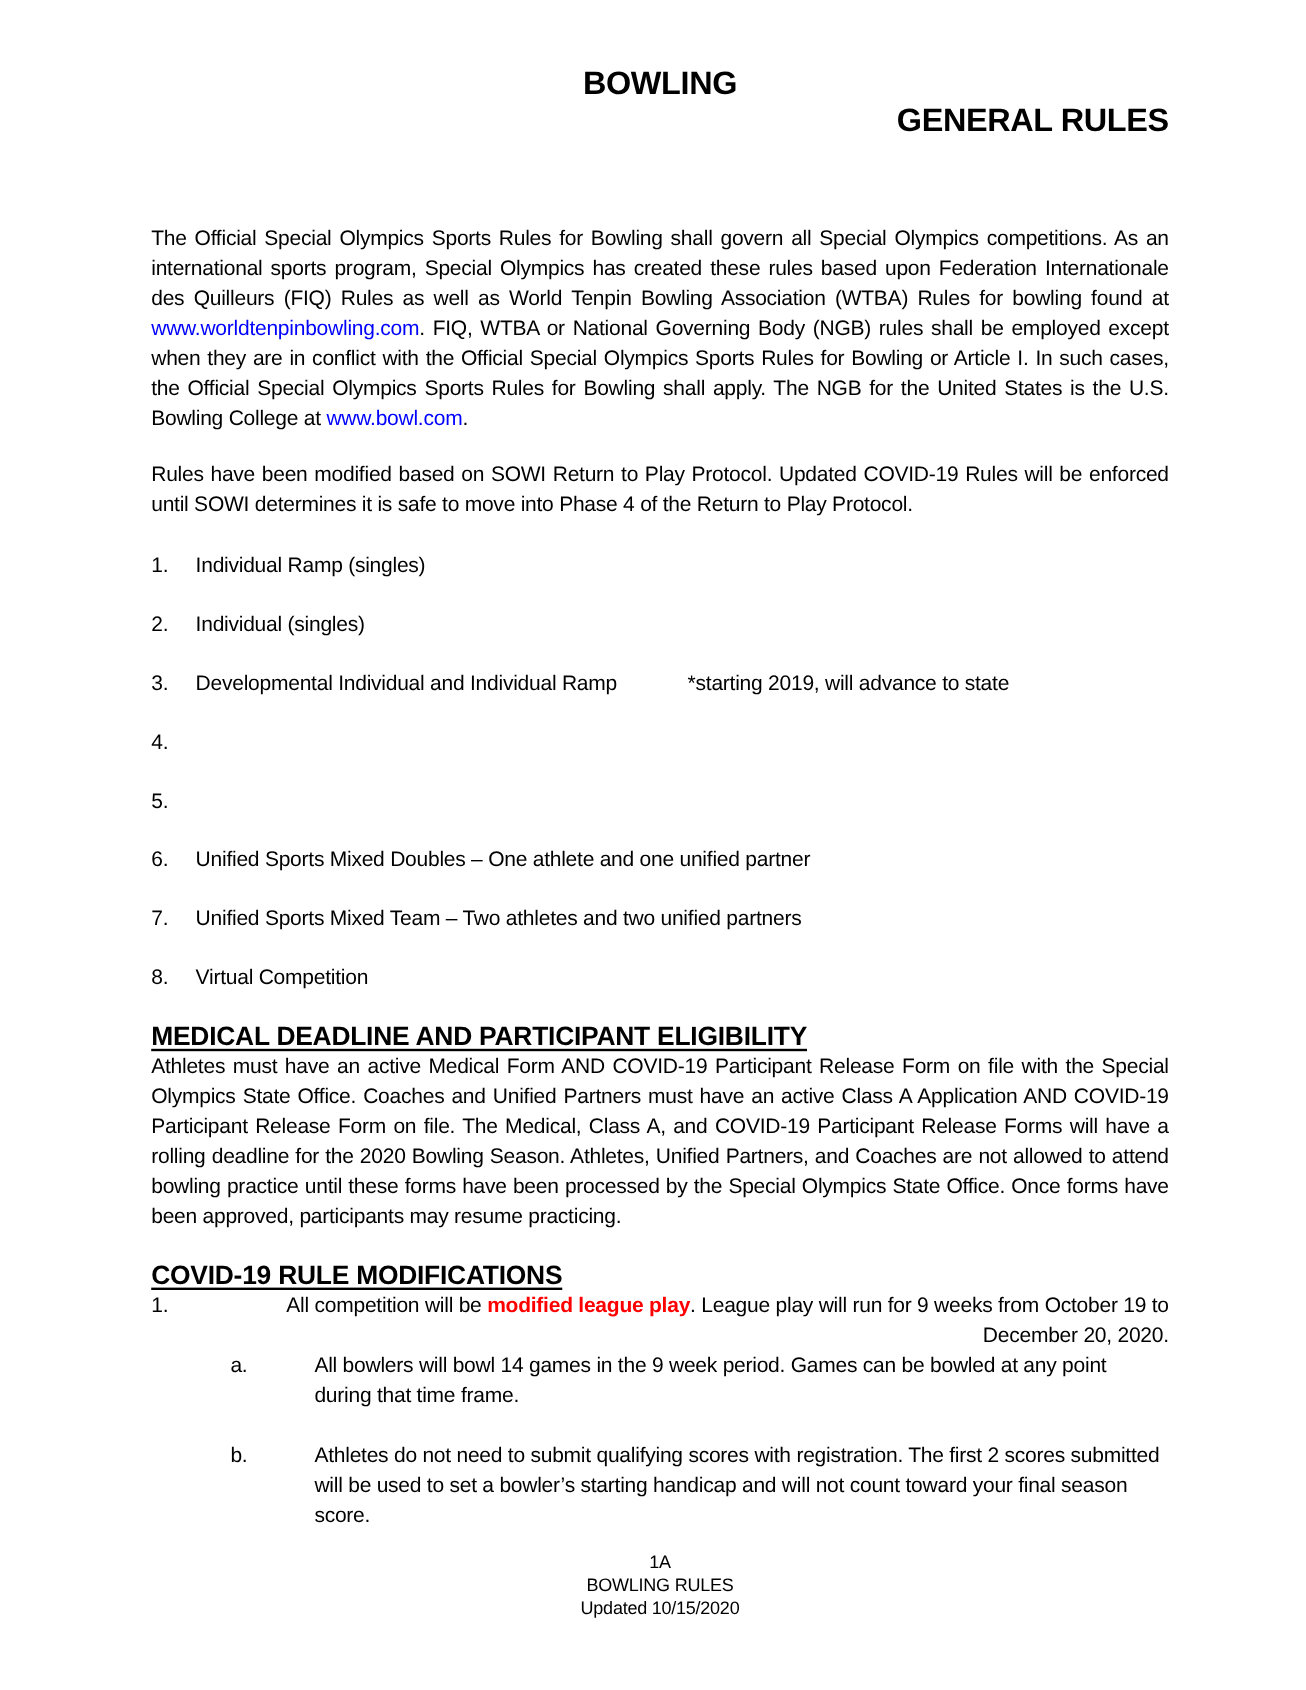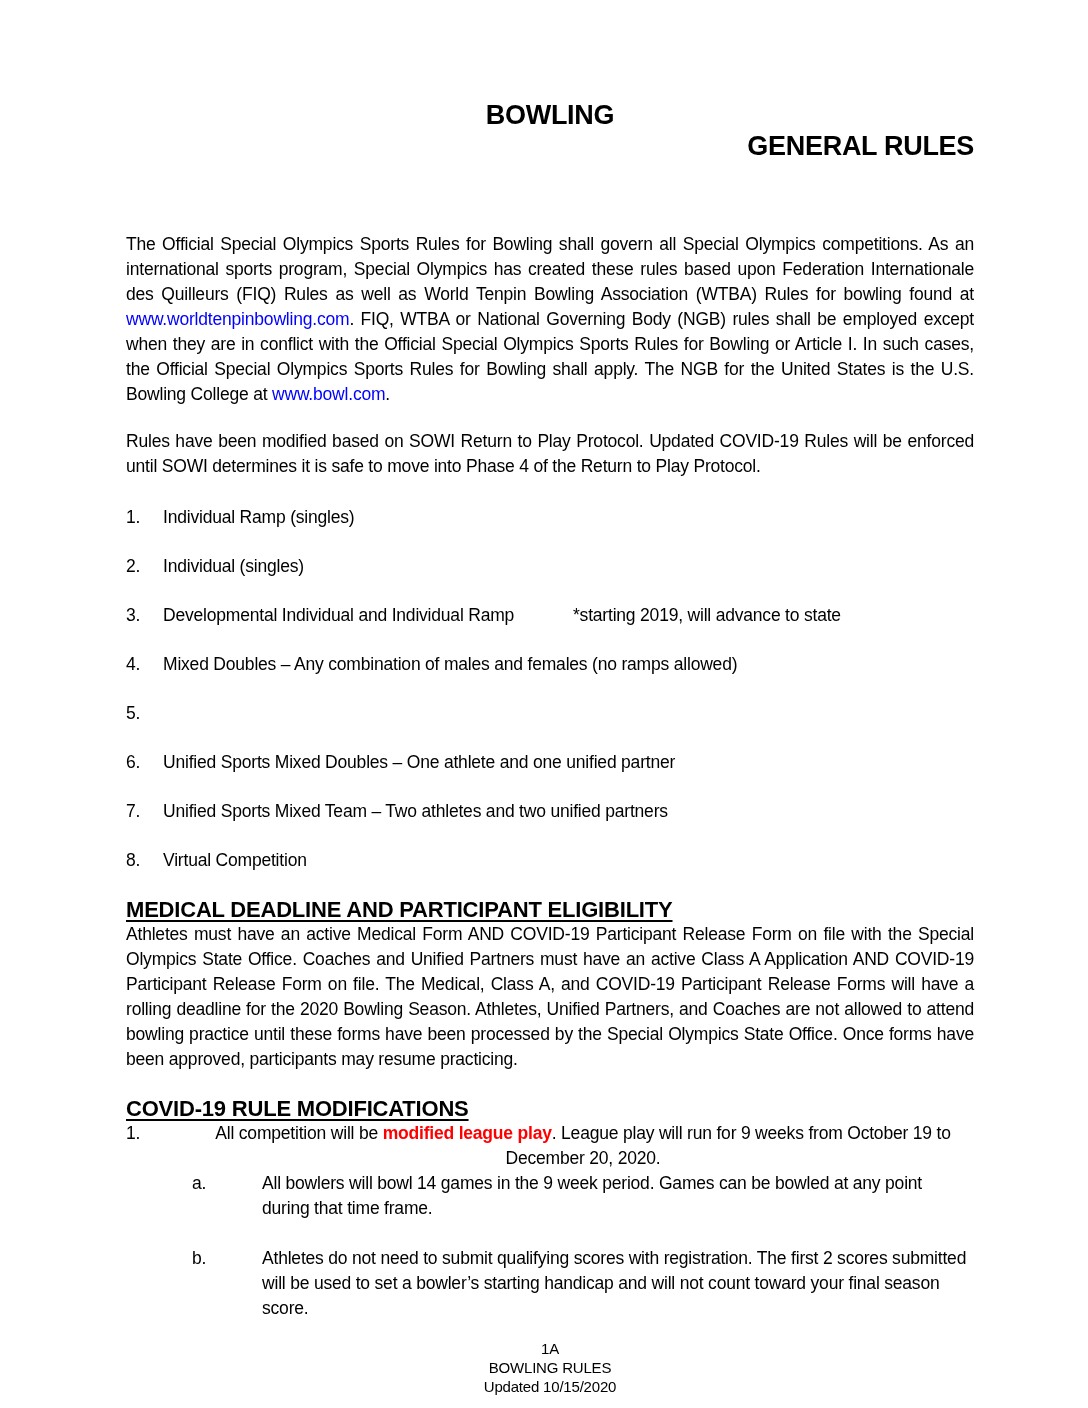--- a/index.html
+++ b/index.html
@@ -3,21 +3,21 @@
 <meta charset="utf-8">
 <style>
   html,body{margin:0;padding:0;background:#ffffff;}
   body{
     width:1088px;height:1408px;overflow:hidden;
     font-family:"Liberation Sans", sans-serif;color:#000;
     -webkit-font-smoothing:antialiased;
   }
   .page{
     box-sizing:border-box;width:1072px;height:1408px;
-    padding:100px 98px 0 126px;position:relative;
+    padding:54px 98px 0 126px;position:relative;
   }
   .doc-title{
     font-size:27px;font-weight:bold;text-align:center;line-height:31px;
     letter-spacing:-0.3px;
   }
   .doc-subtitle{
     font-size:27px;font-weight:bold;text-align:right;line-height:31px;
     letter-spacing:-0.3px;margin-bottom:70px;
   }
   .body-text{
@@ -42,21 +42,21 @@
   .evt-num{width:37px;flex:none;}
   .evt-note{position:absolute;left:447px;top:0;text-align:center;}
   .sub-heading{
     font-size:22px;font-weight:bold;line-height:25px;letter-spacing:-0.2px;
     text-decoration:underline;text-decoration-thickness:2px;text-underline-offset:3px;
   }
   .medical-body{margin-bottom:0;}
   .covid-heading{margin-top:24px;}
   .cv-row{display:flex;font-size:17.5px;line-height:25px;letter-spacing:-0.2px;}
   .cv-num{width:66px;flex:none;}
-  .cv-text{text-align:center;}
+  .cv-text{text-align:right;}
   .highlight{color:var(--highlight-red,#ff0000);font-weight:bold;}
   .cv-sub{
     display:flex;margin-left:66px;font-size:17.5px;line-height:25px;letter-spacing:-0.2px;
   }
   .cv-sub-num{width:70px;flex:none;}
   .cv-sub-b{margin-top:25px;}
   .footer{
     text-align:center;font-size:15px;font-weight:normal;line-height:19px;
     margin-top:18px;letter-spacing:-0.2px;
   }
@@ -82,21 +82,20 @@
     <span class="evt-num">2.</span>
     <span class="evt-text">Individual (singles)</span>
   </div>
   <div class="evt-row">
     <span class="evt-num">3.</span>
     <span class="evt-text">Developmental Individual and Individual Ramp</span>
     <span class="evt-note">*starting 2019, will advance to state</span>
   </div>
   <div class="evt-row">
     <span class="evt-num">4.</span>
-    <span class="evt-text">Mixed Doubles – Any combination of males and females (no ramps allowed)</span>
   </div>
   <div class="evt-row">
     <span class="evt-num">5.</span>
   </div>
   <div class="evt-row">
     <span class="evt-num">6.</span>
     <span class="evt-text">Unified Sports Mixed Doubles – One athlete and one unified partner</span>
   </div>
   <div class="evt-row">
     <span class="evt-num">7.</span>

